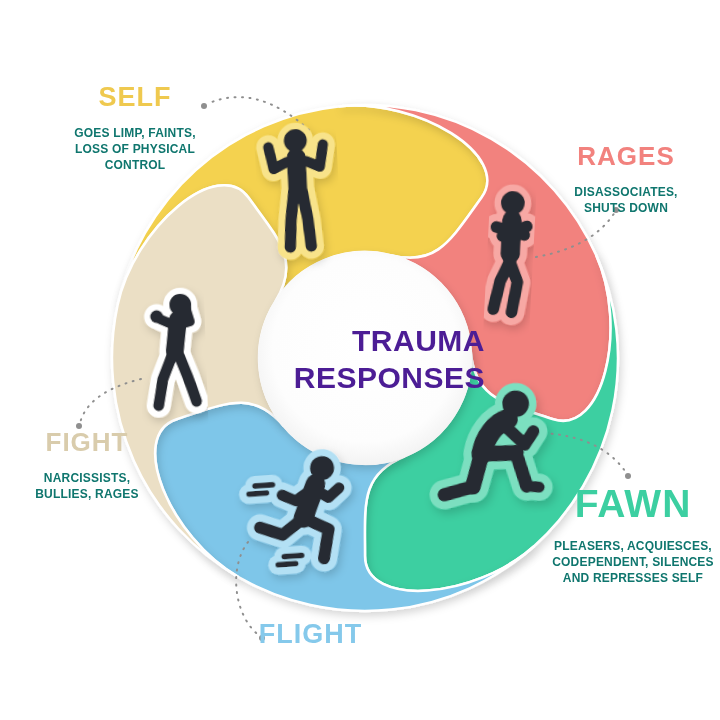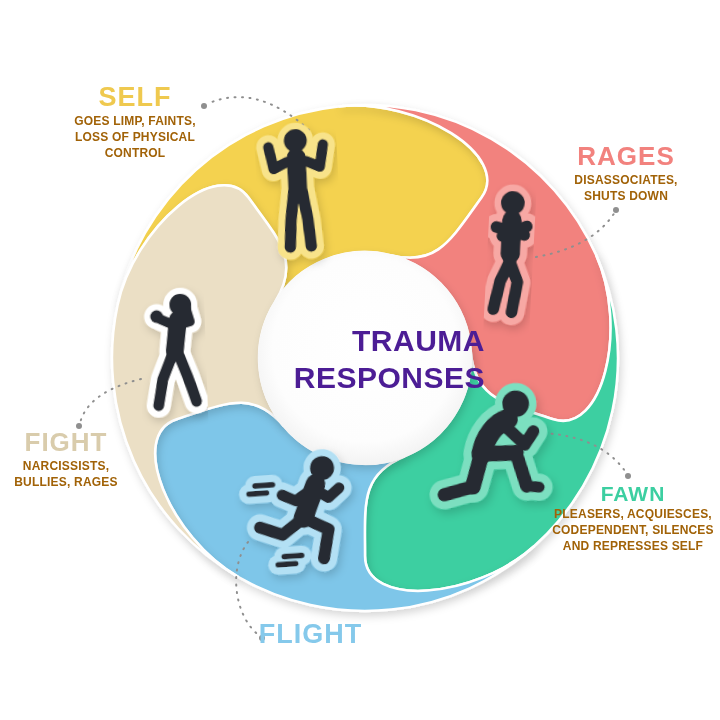--- a/index.html
+++ b/index.html
@@ -1,30 +1,30 @@
 <!DOCTYPE html>
 <html><head>
 <meta charset="utf-8">
 <style>
   html,body{margin:0;padding:0;background:#fff;}
   .stage{position:relative;width:720px;height:720px;background:#fff;overflow:hidden;
          font-family:"Liberation Sans", sans-serif;}
   .stage svg{position:absolute;left:0;top:0;}
   .label{position:absolute;text-align:center;}
   .ltitle{font-weight:bold;letter-spacing:1px;}
-  .ldesc{font-weight:bold;color:#a16207;font-size:12px;line-height:16px;letter-spacing:.2px;margin-top:0;}
+  .ldesc{font-weight:bold;color:#0f766e;font-size:12px;line-height:16px;letter-spacing:.2px;margin-top:12px;}
   #lb-flop{left:40px;top:82px;width:190px;}
   #lb-flop .ltitle{font-size:27px;}
   #lb-freeze{left:545px;top:141px;width:162px;}
   #lb-freeze .ltitle{font-size:26px;}
   #lb-fawn{left:548px;top:482px;width:170px;}
-  #lb-fawn .ltitle{font-size:21px;}
+  #lb-fawn .ltitle{font-size:39px;}
   #lb-flight{left:193px;top:619px;width:235px;}
   #lb-flight .ltitle{font-size:27px;}
-  #lb-fight{left:1px;top:427px;width:130px;}
+  #lb-fight{left:22px;top:427px;width:130px;}
   #lb-fight .ltitle{font-size:26px;}
   .center-title{position:absolute;left:245px;top:322px;width:240px;text-align:center;
     font-weight:bold;font-size:30px;line-height:37px;letter-spacing:.5px;}
   .connector{fill:none;stroke-width:2;stroke-linecap:round;stroke-dasharray:1 6.5;}
 </style>
 </head>
 <body>
 
 <div class="stage" style="background: rgb(255, 255, 255);">
 

